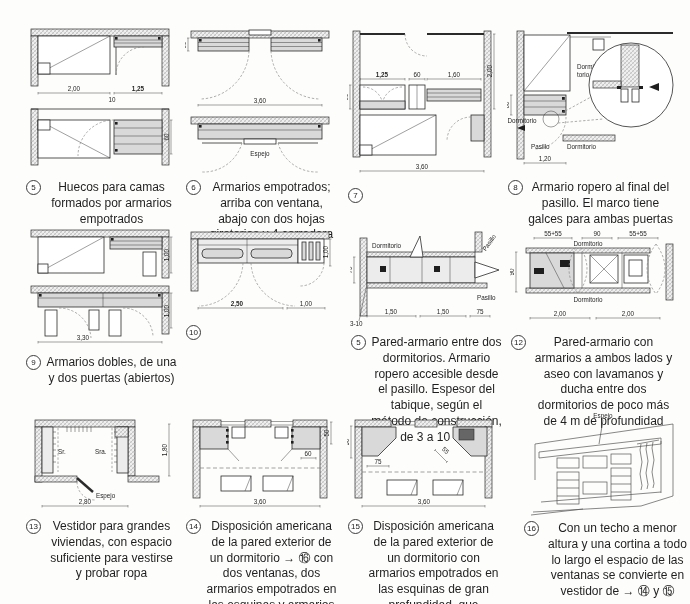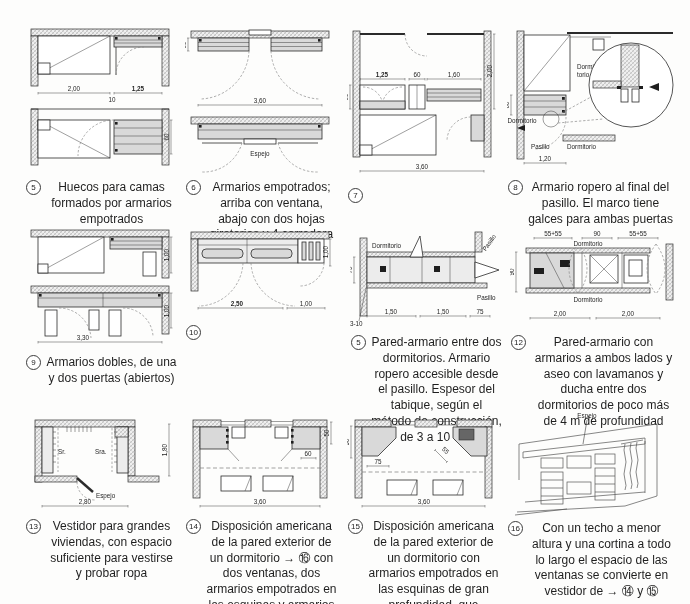--- a/index.html
+++ b/index.html
@@ -567,21 +567,21 @@
       <line class="dimln" marker-start="url(#tk)" marker-end="url(#tk)" x1="15" y1="90" x2="138" y2="90"></line>
       <text x="77" y="88" text-anchor="middle">3,60</text>
     </g>
   </svg>
   <div class="cap">
     <span class="capnum">15</span>
     <span class="captext">Disposición americana de la pared exterior de un dormitorio con armarios empotrados en las esquinas de gran profundidad, que apenas restan luminosidad a la habitación por estar achaflanados</span>
   </div>
 </div>
 
-<div class="fig" style="left:507px;top:408px;width:168px;">
+<div class="fig" style="left:523px;top:408px;width:168px;">
   <svg width="170" height="108" viewBox="0 0 170 108">
     <text x="80" y="10" text-anchor="middle">Espejo</text>
     <line class="sk" x1="80" y1="12" x2="76" y2="36"></line>
     <g>
       <path class="sk" d="M12,36 L150,16 L150,88 L118,98 L10,104"></path>
       <path class="sk" d="M16,44 L138,30 M16,50 L138,36 M16,44 L16,50 M138,30 L138,36"></path>
       <path class="sk" d="M18,94 L138,84"></path>
       <path class="sk" d="M12,36 L12,72"></path>
       <path class="sk" d="M8,107 L60,101"></path>
     </g>

